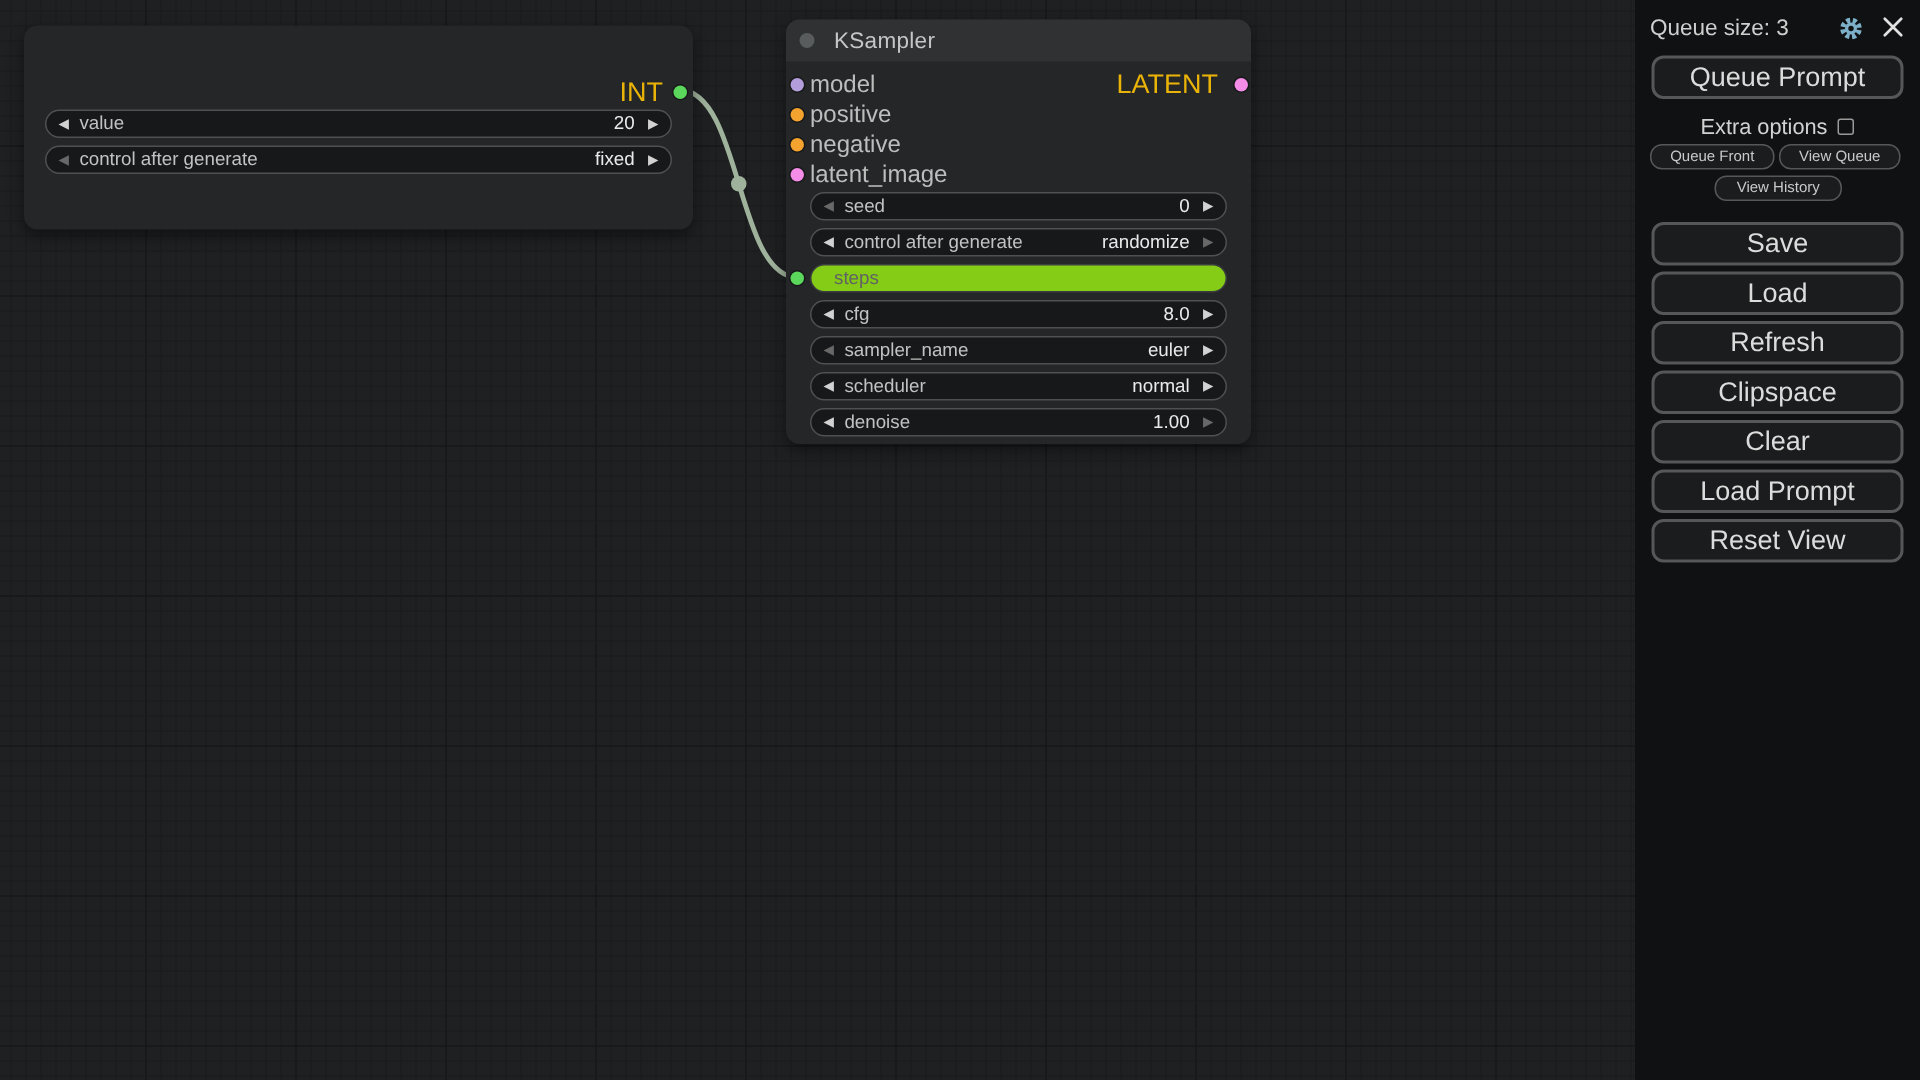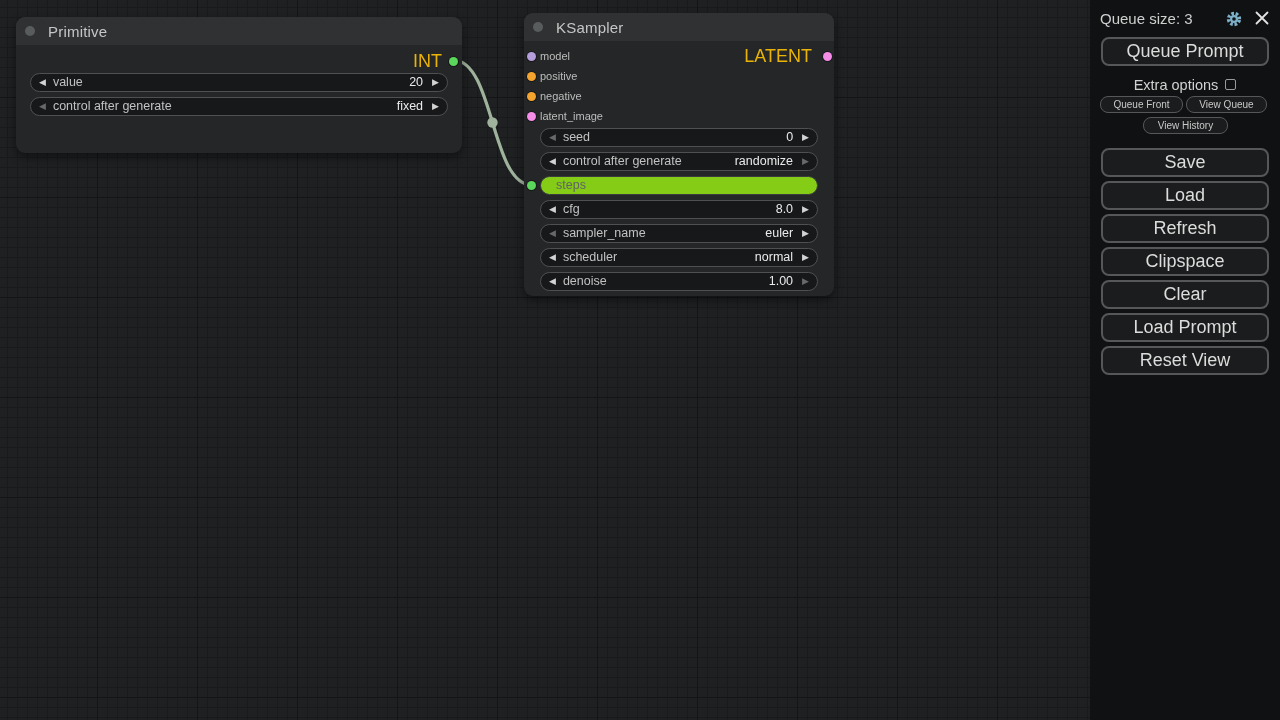--- a/index.html
+++ b/index.html
@@ -33,21 +33,21 @@
     display: flex; align-items: center;
   }
   .title-dot {
     width: 10px; height: 10px; border-radius: 50%;
     background: #595c5d; margin-left: 9px;
   }
   .node-title {
     color: #c6c6c6; font-size: 15px; margin-left: 13px; letter-spacing: .2px;
   }
   .slot-dot { position: absolute; width: 9px; height: 9px; border-radius: 50%; box-shadow: 0 0 0 1px rgba(0,0,0,.35); }
-  .slot-label { position: absolute; font-size: 11px; color: #bdbdbd; line-height: 13px; }
+  .slot-label { position: absolute; font-size: 16px; color: #bdbdbd; line-height: 13px; }
   .out-label { position: absolute; font-size: 18px; color: #eab308; line-height: 13px; text-align: right; }
 
   
   .widget {
     position: absolute; height: 19px; border-radius: 10px;
     background: #17181a; border: 1px solid #4e5052;
     display: flex; align-items: center; font-size: 12.5px;
     color: #c2c2c2; padding: 0 8px;
   }
   .widget .arrow { font-size: 9px; color: #d2d2d2; line-height: 1; }
@@ -85,24 +85,20 @@
 <body>
 
 <div class="canvas">
 
   <svg class="links-layer" width="1090" height="720">
     <path d="M 454 60 C 494 62, 491 183, 531 185" fill="none" stroke-width="3.2" style="stroke: rgb(159, 178, 155);"></path>
     <circle cx="492.5" cy="122.5" r="5.2" style="fill: rgb(159, 178, 155);"></circle>
   </svg>
 
   <div class="node" style="left:16px; top:17px; width:446px; height:136px;">
-    <div class="node-titlebar">
-      <div class="title-dot"></div>
-      <div class="node-title">Primitive</div>
-    </div>
     <div class="out-label" style="right:20px; top:38px; width:60px;">INT</div>
     <div class="slot-dot" style="left: 433px; top: 39.5px; background-color: rgb(91, 215, 91);"></div>
 
     <div class="widget" style="left:14px; top:55.5px; width:418px;">
       <span class="arrow">◀</span>
       <span class="w-label">value</span>
       <span class="w-value">20</span>
       <span class="arrow">▶</span>
     </div>
     <div class="widget" style="left:14px; top:79.5px; width:418px;">

